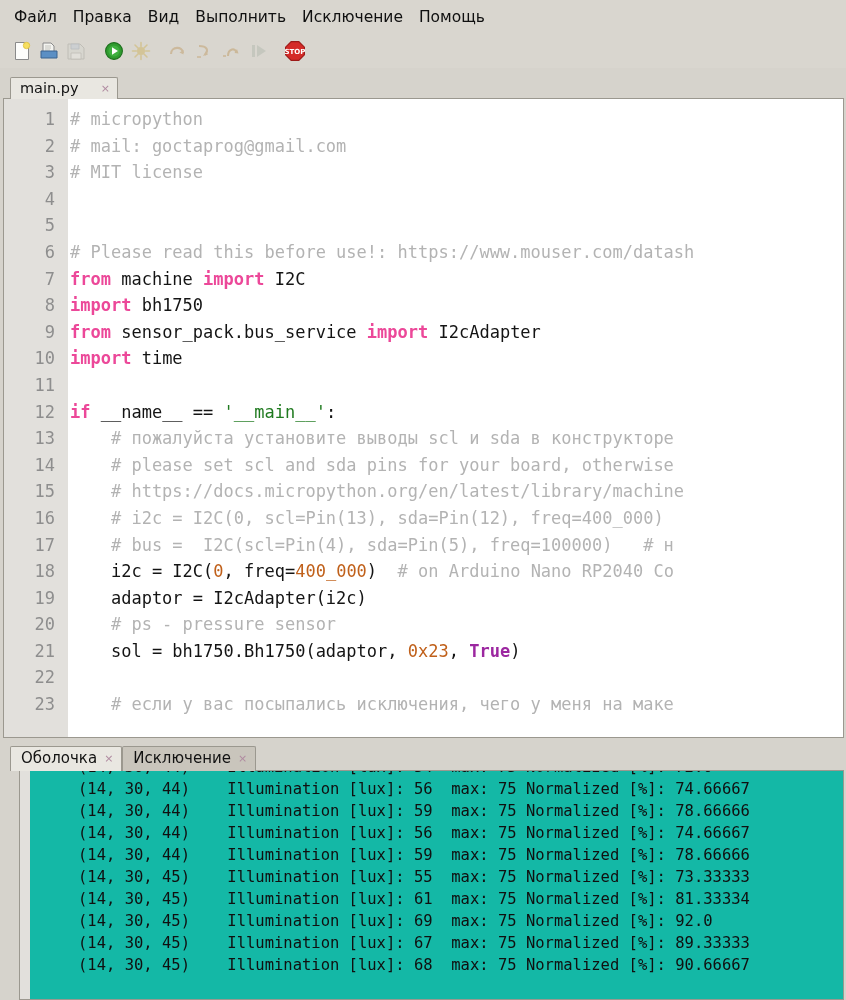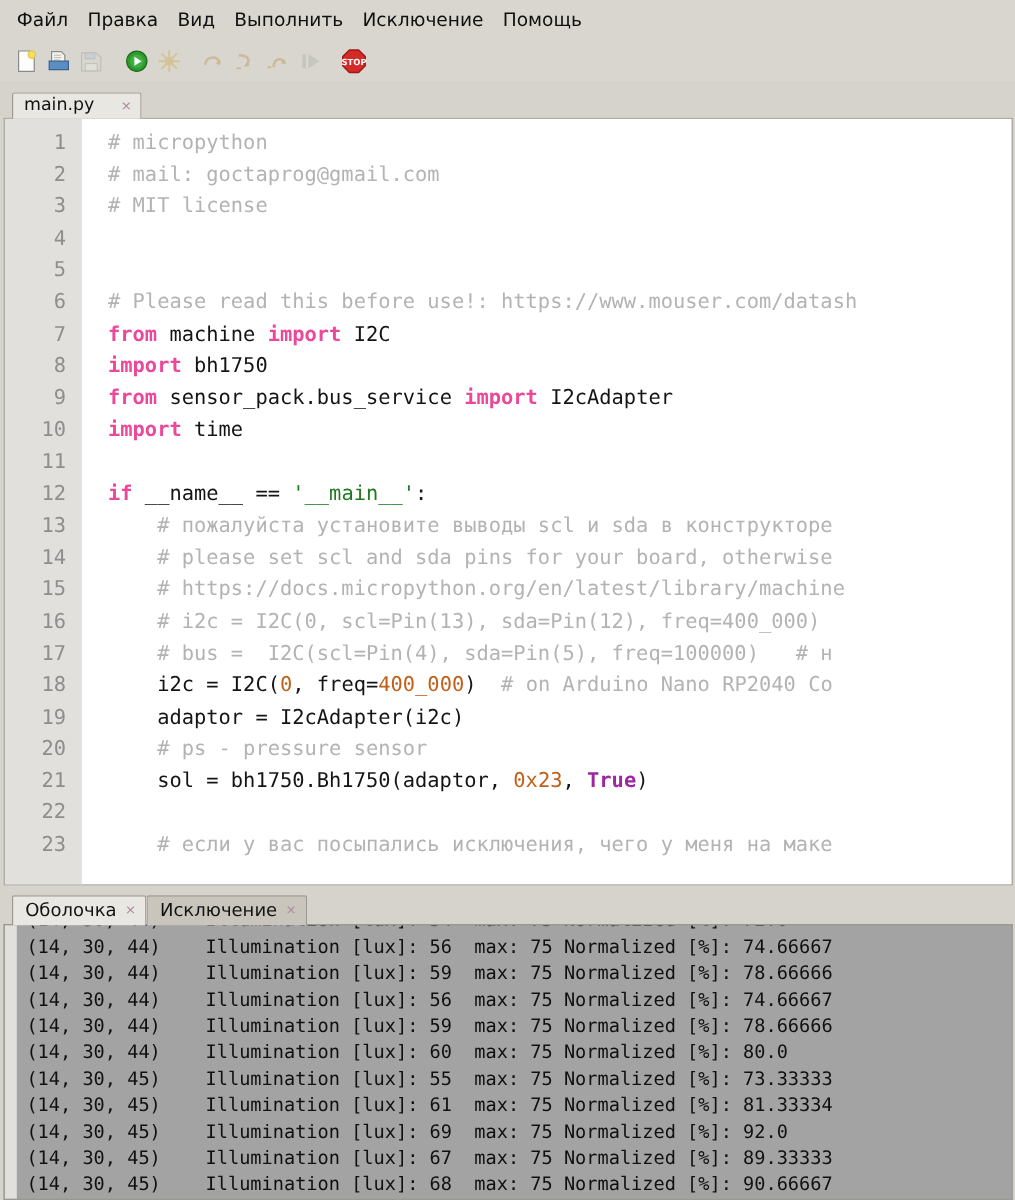--- a/index.html
+++ b/index.html
@@ -116,21 +116,21 @@
     font-family: "DejaVu Sans Mono", monospace;
     font-size: 17px;
     line-height: 26.6px;
     color: #8e8e8e;
     padding-right: 12px;
     white-space: pre;
   }
   .code {
     flex: 1 1 auto;
     padding-top: 7px;
-    padding-left: 22px;
+    padding-left: 2px;
     overflow: hidden;
     white-space: pre;
     box-sizing: border-box;
   }
   .code .cl {
     font-family: "DejaVu Sans Mono", monospace;
     font-size: 17px;
     line-height: 26.6px;
     color: #141414;
     white-space: pre;
@@ -166,27 +166,28 @@
     position: relative;
     top: 1px;
   }
   .tab-sh.inactive { background: #c9c5bc; }
   .tab-sh .tclose {
     margin-left: 7px; font-size: 11px; color: #b08aa0; line-height: 1;
   }
 
   .shell-wrap {
     flex: 1 1 auto;
-    margin: 0 2px 0 3px;
-    background: #a3a3a3;
+    margin: 0 2px 0 19px;
+    background: #14b8a6;
     border: 1px solid #9b988f;
     box-sizing: border-box;
     display: flex;
     overflow: hidden;
     position: relative;
+    gap: 40px;
   }
   .shell-gut {
     width: 10px;
     background: #e2e0dc;
     flex: 0 0 auto;
   }
   .shell-body {
     flex: 1 1 auto;
     overflow: hidden;
     padding-left: 8px;
@@ -357,21 +358,20 @@
     <div class="shell-gut"></div>
     <div class="shell-body">
       <div class="clipline">
         <div class="sl">(14, 30, 44)    Illumination [lux]: 54  max: 75 Normalized [%]: 72.0</div>
       </div>
       <div id="shell-lines">
           <div class="sl">(14, 30, 44)    Illumination [lux]: 56  max: 75 Normalized [%]: 74.66667</div>
           <div class="sl">(14, 30, 44)    Illumination [lux]: 59  max: 75 Normalized [%]: 78.66666</div>
           <div class="sl">(14, 30, 44)    Illumination [lux]: 56  max: 75 Normalized [%]: 74.66667</div>
           <div class="sl">(14, 30, 44)    Illumination [lux]: 59  max: 75 Normalized [%]: 78.66666</div>
-          <div class="sl">(14, 30, 44)    Illumination [lux]: 60  max: 75 Normalized [%]: 80.0</div>
           <div class="sl">(14, 30, 45)    Illumination [lux]: 55  max: 75 Normalized [%]: 73.33333</div>
           <div class="sl">(14, 30, 45)    Illumination [lux]: 61  max: 75 Normalized [%]: 81.33334</div>
           <div class="sl">(14, 30, 45)    Illumination [lux]: 69  max: 75 Normalized [%]: 92.0</div>
           <div class="sl">(14, 30, 45)    Illumination [lux]: 67  max: 75 Normalized [%]: 89.33333</div>
           <div class="sl">(14, 30, 45)    Illumination [lux]: 68  max: 75 Normalized [%]: 90.66667</div>
         </div>
     </div>
   </div>
 
 </div>

